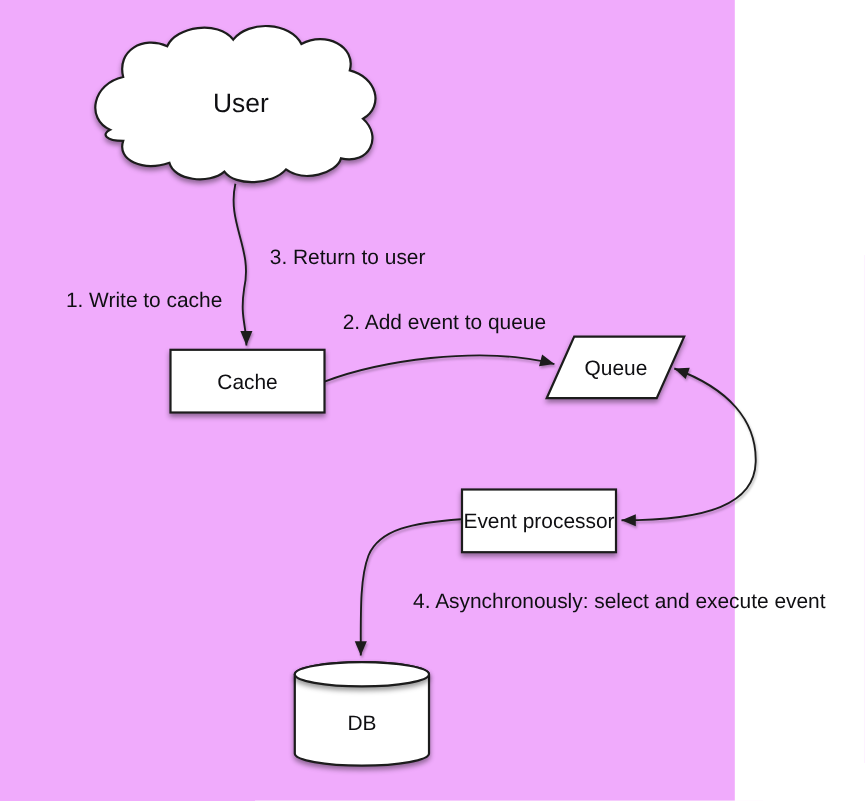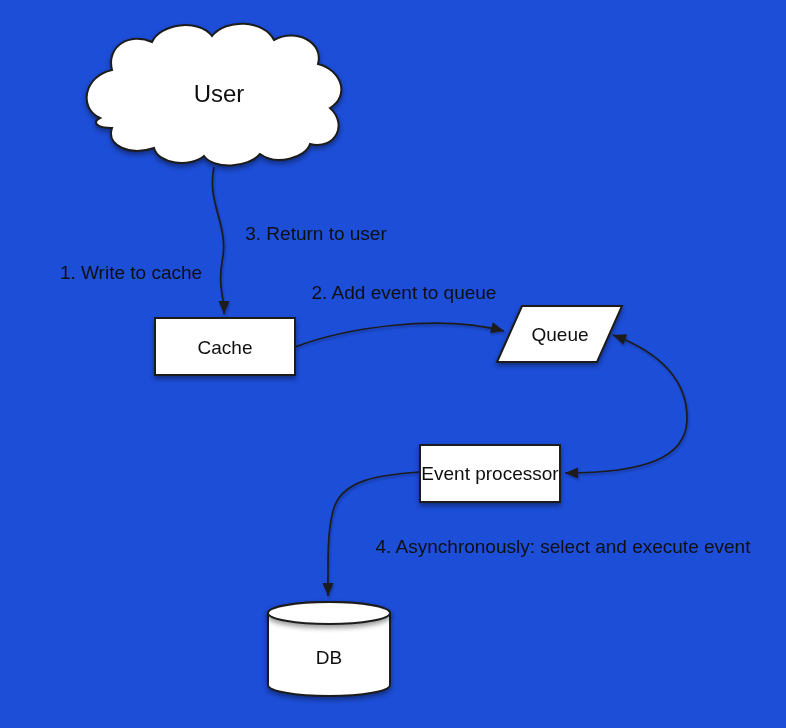--- a/index.html
+++ b/index.html
@@ -6,23 +6,23 @@
     margin: 0;
     padding: 0;
     background: #ffffff;
     width: 786px;
     height: 728px;
     overflow: hidden;
     font-family: "Liberation Sans", sans-serif;
   }
   .canvas-wrap {
     position: relative;
-    width: 786px;
+    width: 668px;
     height: 728px;
-    background: #1d4ed8;
+    background: #f0abfc;
   }
   svg { display: block; }
   .node-shape {
     fill: #ffffff;
     stroke: #1c1c1c;
     stroke-width: 2;
     filter: drop-shadow(0px 3px 2.5px rgba(0,0,0,0.40));
   }
   .edge-path {
     fill: none;

